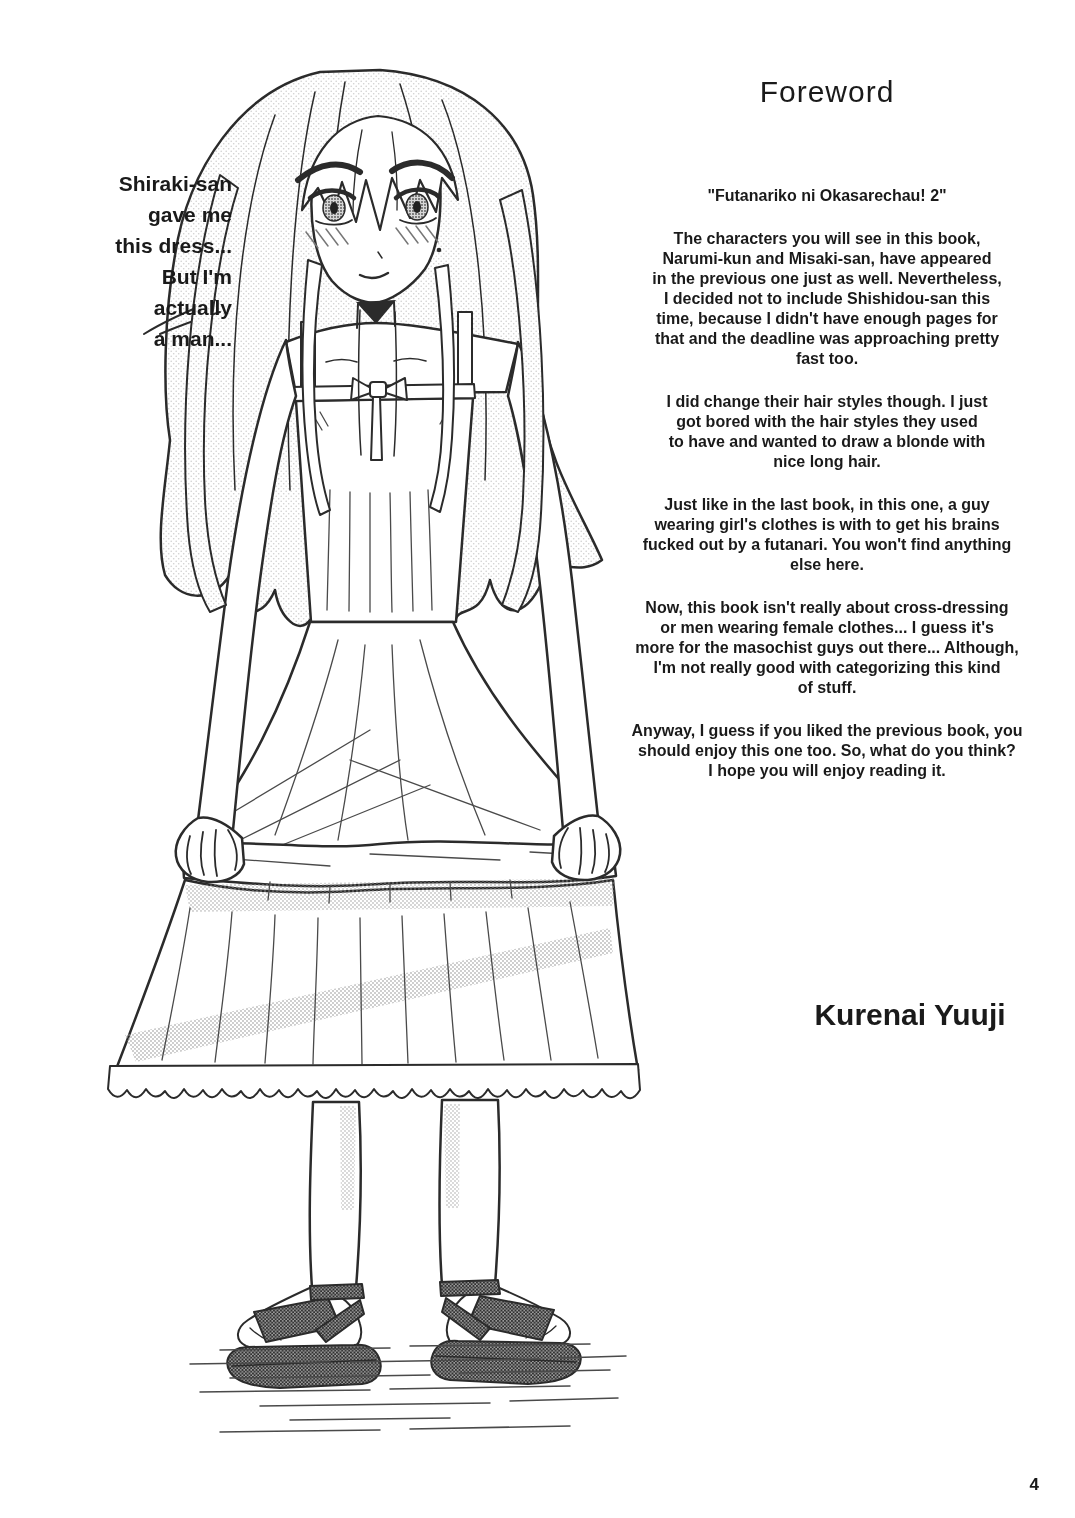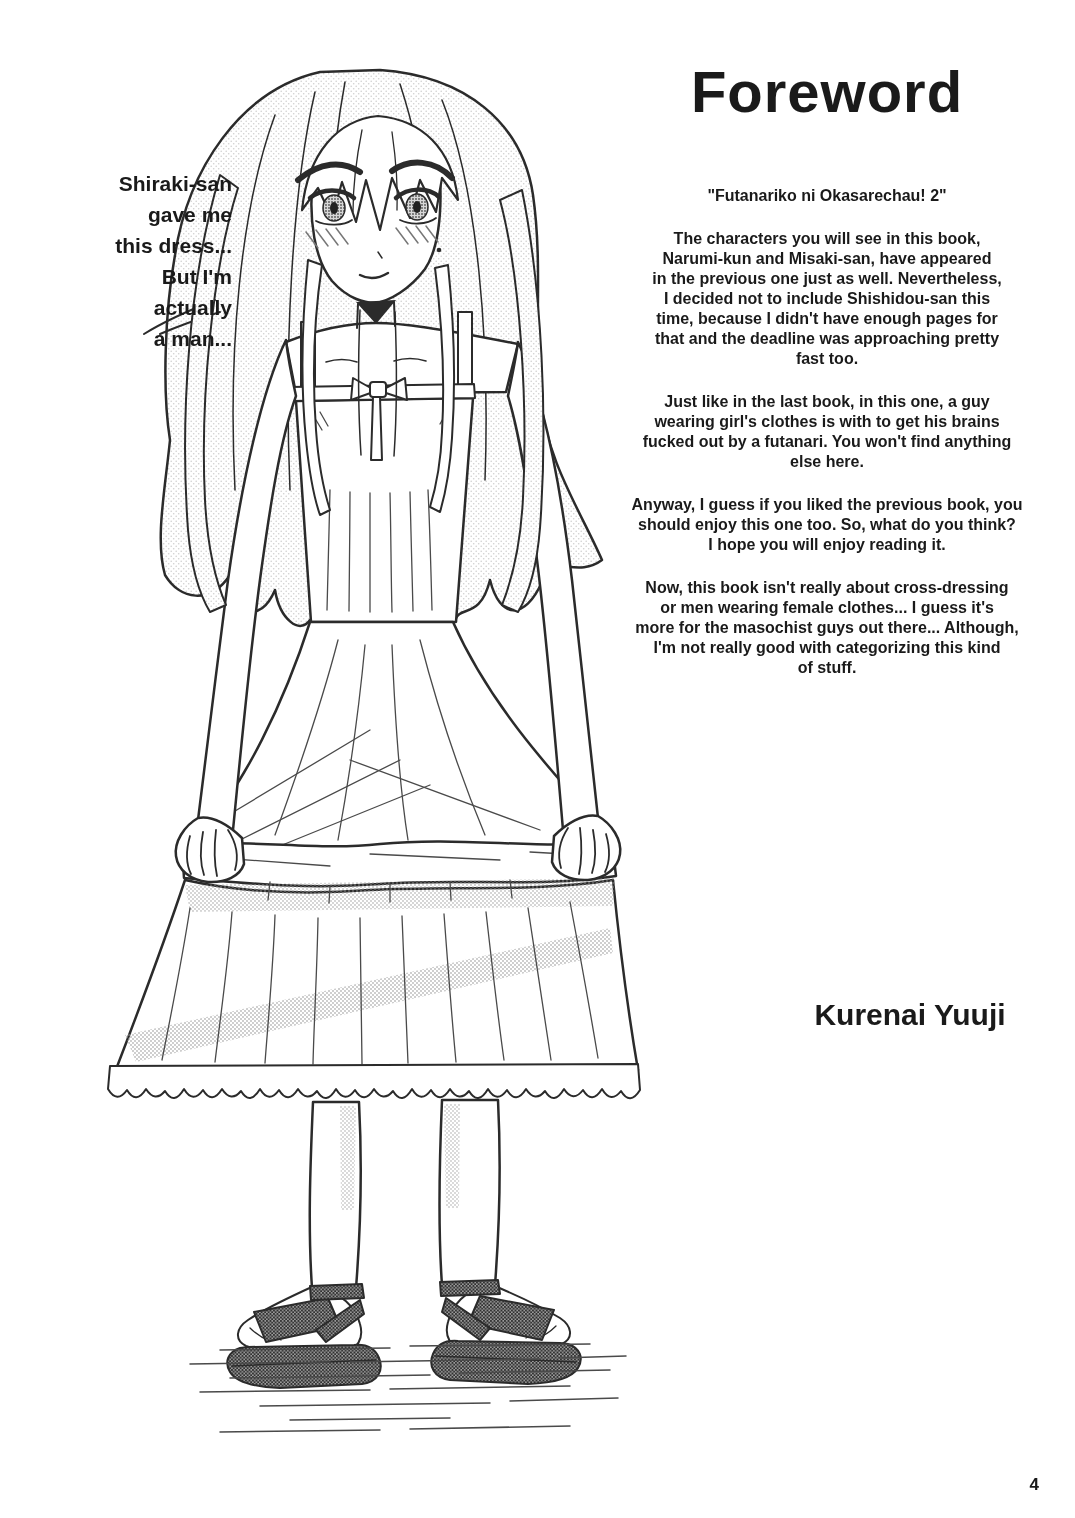--- a/index.html
+++ b/index.html
@@ -8,21 +8,21 @@
     margin:0 auto;overflow:hidden;
     font-family:"Liberation Sans","DejaVu Sans",sans-serif;color:#1a1a1a;
   }
   .speech{
     position:absolute;left:48px;top:168px;width:184px;
     font-size:21px;line-height:31px;font-weight:700;text-align:right;
     white-space:pre-line;
   }
   .title{
     position:absolute;left:592px;top:64px;width:470px;
-    font-size:58px;line-height:56px;font-weight:700;text-align:center;
+    font-size:30px;line-height:56px;font-weight:400;text-align:center;
     letter-spacing:1px;
   }
   .foreword{
     position:absolute;left:592px;top:186px;width:470px;text-align:center;
   }
   .foreword p{
     margin:0 0 23px 0;font-size:16px;line-height:20px;font-weight:700;
     white-space:pre-line;
   }
   .signature{
@@ -292,31 +292,35 @@
 
   <div class="foreword">
     <p>"Futanariko ni Okasarechau! 2"</p>
     <p>The characters you will see in this book,
 Narumi-kun and Misaki-san, have appeared
 in the previous one just as well. Nevertheless,
 I decided not to include Shishidou-san this
 time, because I didn't have enough pages for
 that and the deadline was approaching pretty
 fast too.</p>
+    <p>I did change their hair styles though. I just
+got bored with the hair styles they used
+to have and wanted to draw a blonde with
+nice long hair.</p>
     <p>Just like in the last book, in this one, a guy
 wearing girl's clothes is with to get his brains
 fucked out by a futanari. You won't find anything
 else here.</p>
-    <p>Anyway, I guess if you liked the previous book, you
-should enjoy this one too. So, what do you think?
-I hope you will enjoy reading it.</p>
     <p>Now, this book isn't really about cross-dressing
 or men wearing female clothes... I guess it's
 more for the masochist guys out there... Although,
 I'm not really good with categorizing this kind
 of stuff.</p>
+    <p>Anyway, I guess if you liked the previous book, you
+should enjoy this one too. So, what do you think?
+I hope you will enjoy reading it.</p>
   </div>
 
   <div class="signature">Kurenai Yuuji</div>
 
   <div class="pagenum">4</div>
 
 </div>
 
 </body></html>

